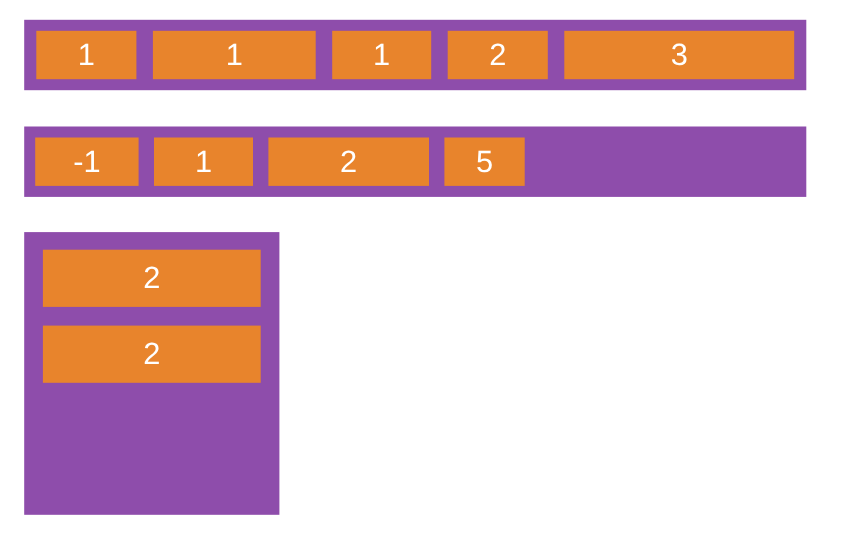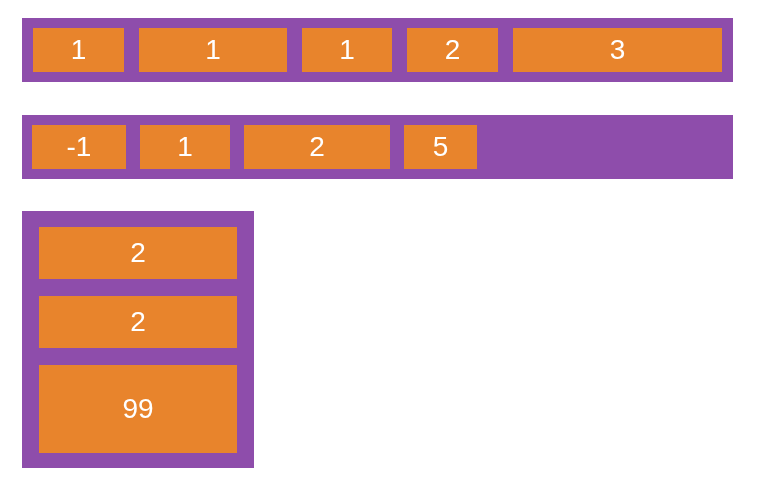--- a/index.html
+++ b/index.html
@@ -88,16 +88,15 @@
   <div class="flex-container" id="container-middle">
     <div class="flex-item">-1</div>
     <div class="flex-item">1</div>
     <div class="flex-item">2</div>
     <div class="flex-item">5</div>
   </div>
 
   <div class="flex-container" id="container-column">
     <div class="flex-item">2</div>
     <div class="flex-item">2</div>
-    <div class="flex-item">99</div>
   </div>
 
 </div>
 
 </body></html>

